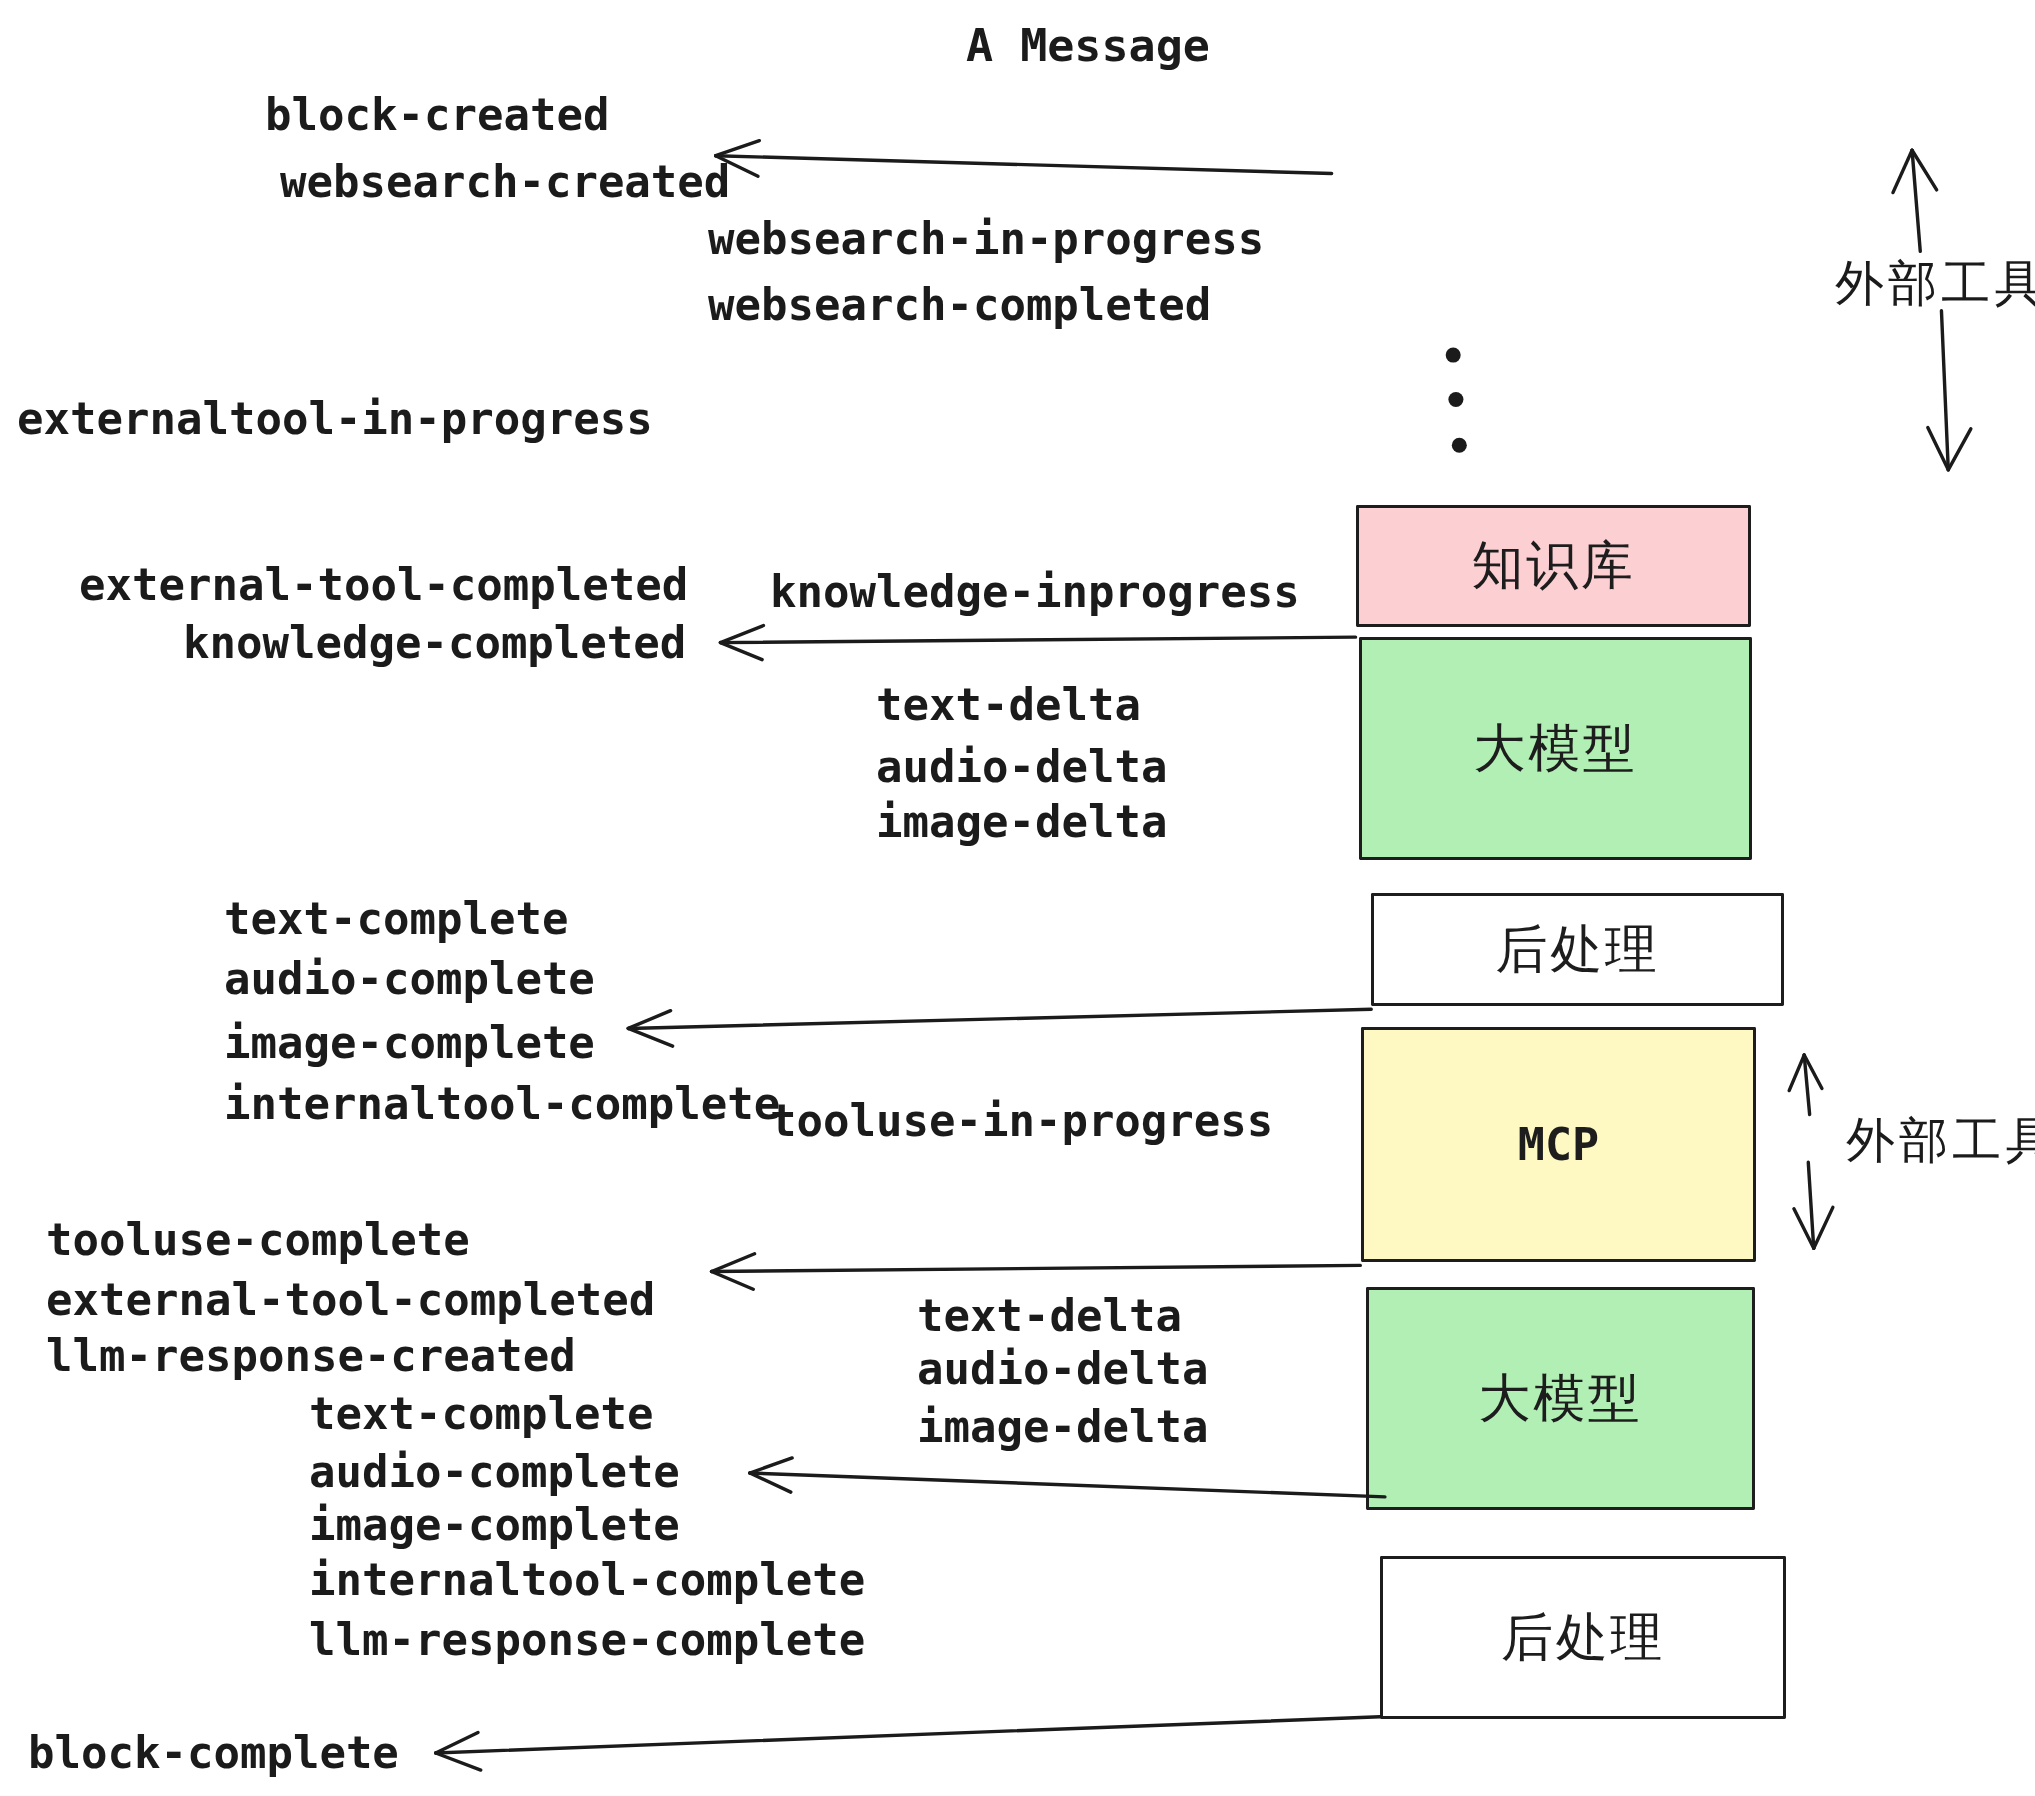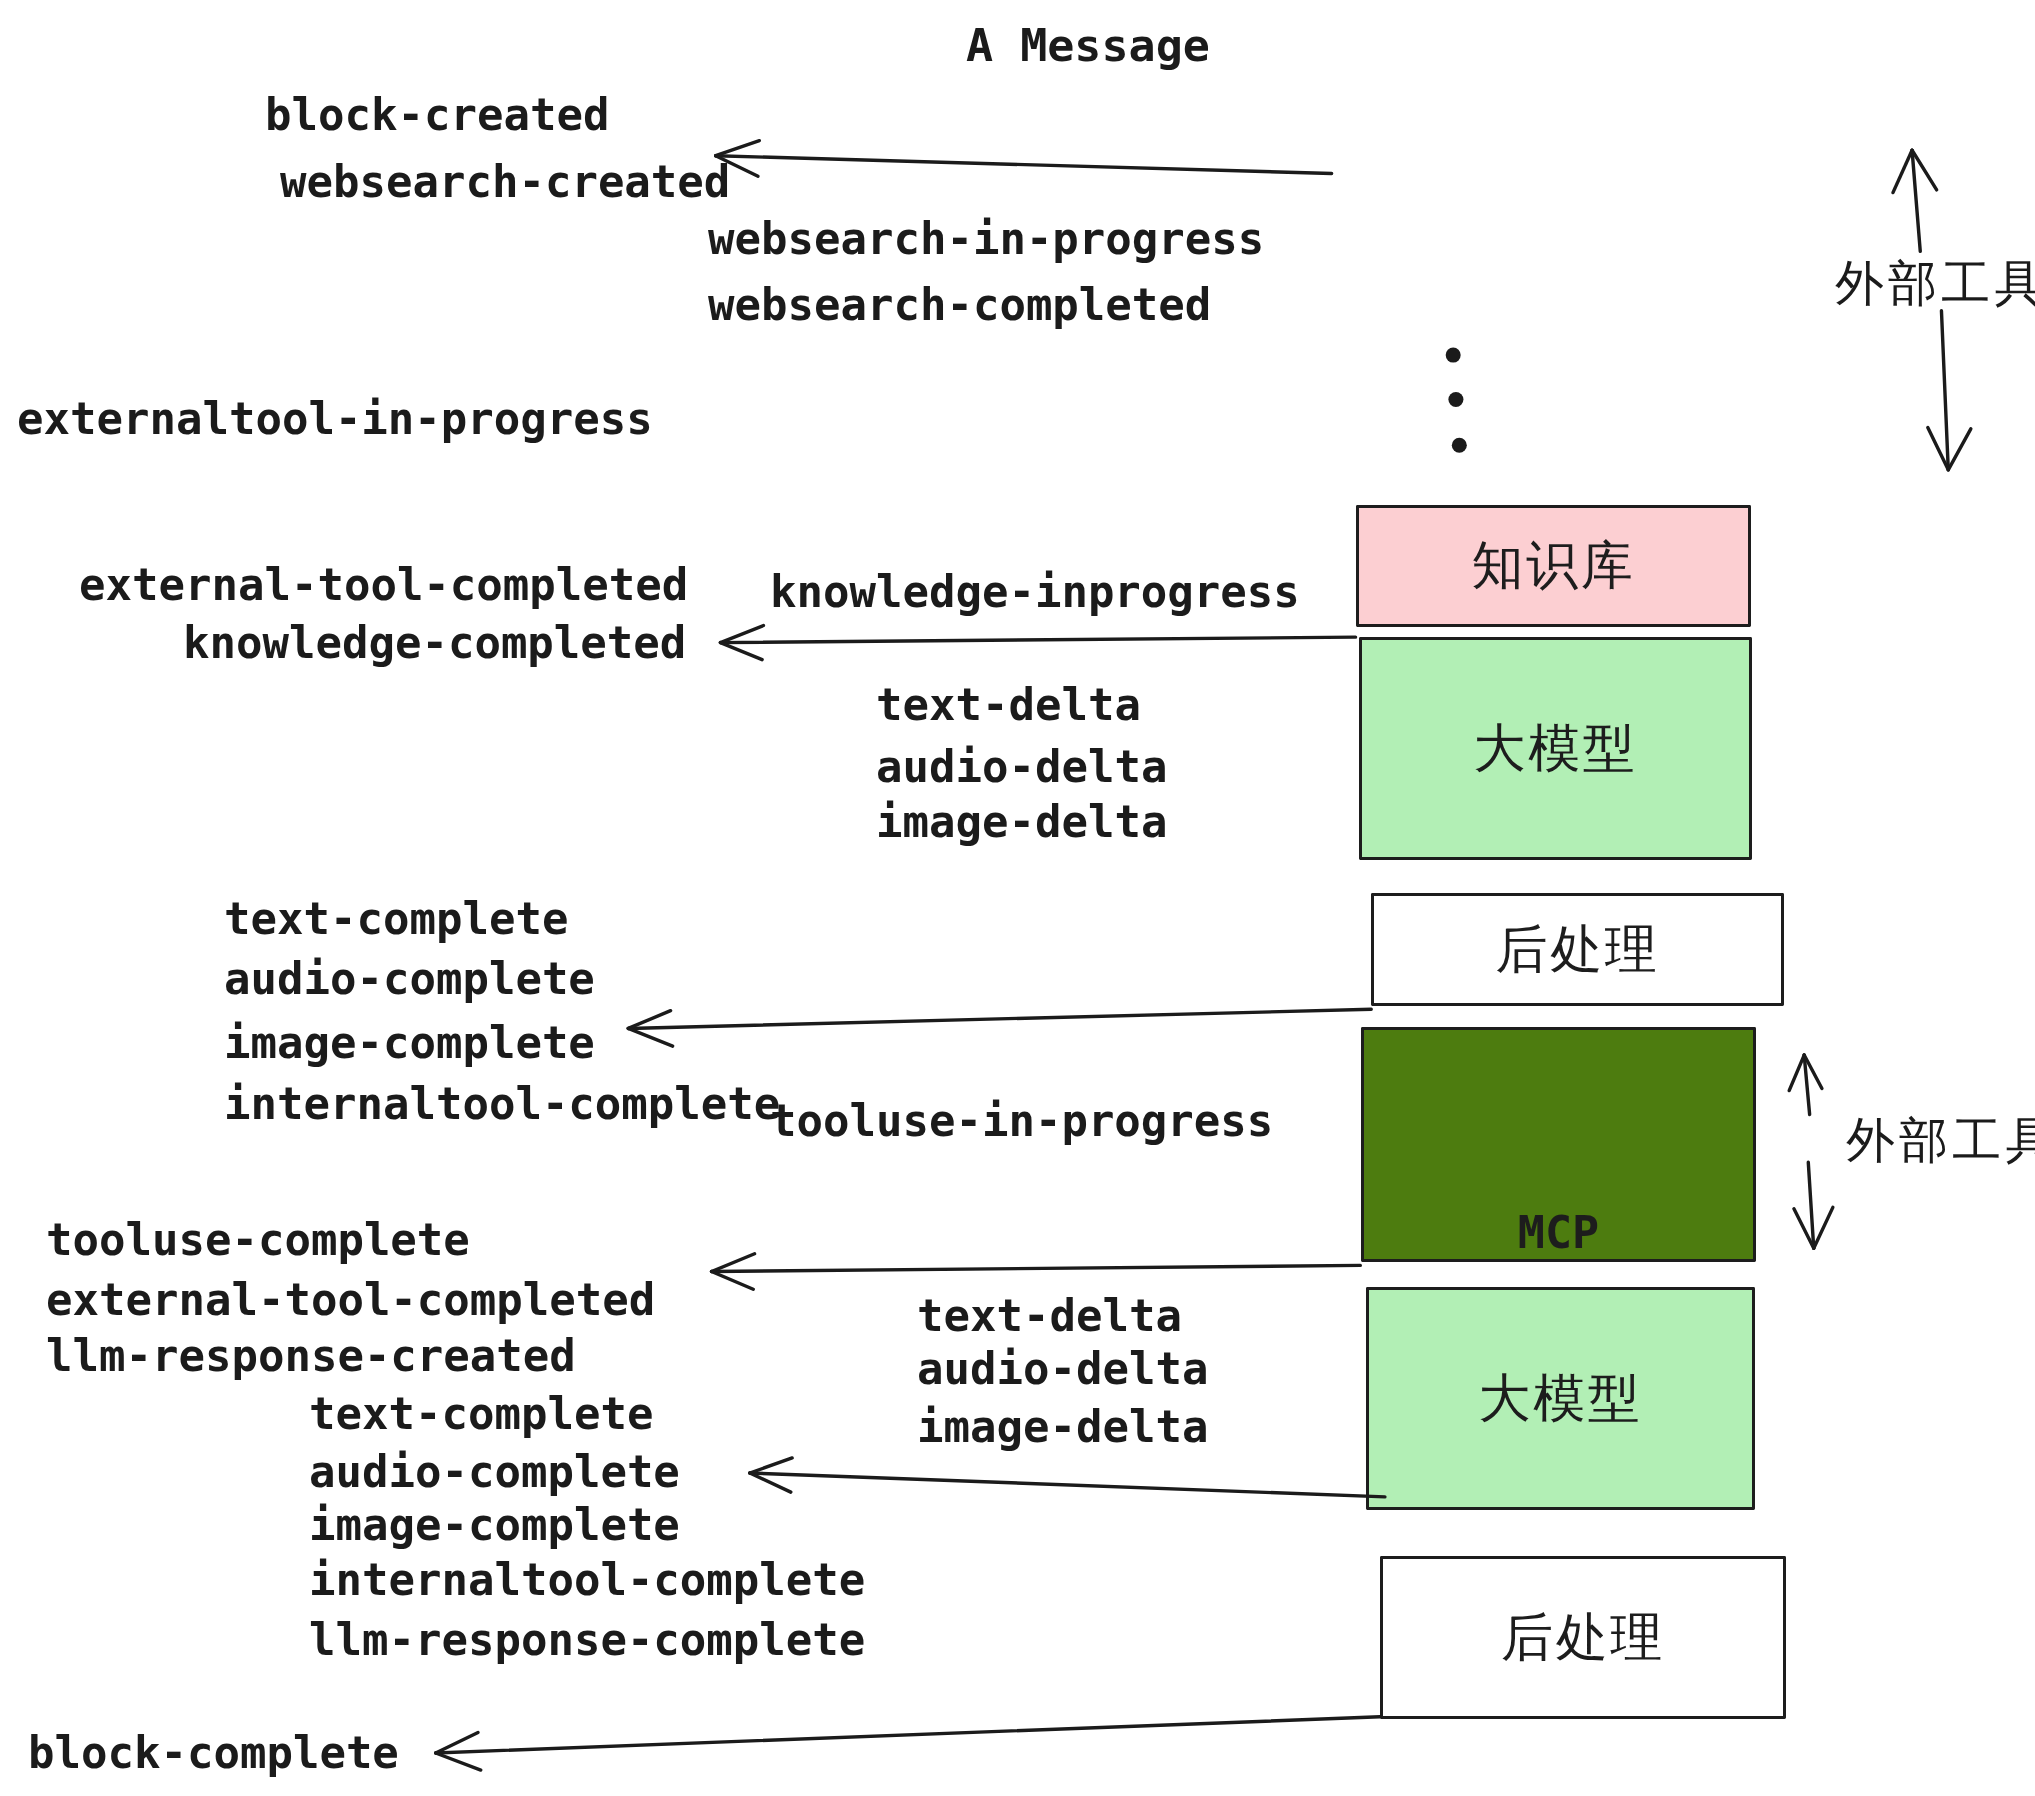--- a/index.html
+++ b/index.html
@@ -43,21 +43,21 @@
     letter-spacing:2.7px;
   }
   .box .mono{
     font-family:"DejaVu Sans Mono",monospace;
     font-weight:bold;
     font-size:45px;
     color:#1d1d1d;
   }
   .fill-pink{background:#fccfd2;}
   .fill-green{background:#b2efb5;}
-  .fill-yellow{background:#4d7c0f;align-items:flex-end;}
+  .fill-yellow{background:#fef9c3;}
   .fill-white{background:#ffffff;}
   .side-lbl{
     position:absolute;
     font-family:"Liberation Sans","DejaVu Sans",sans-serif;
     font-size:49px;
     color:#1b1b1b;
     white-space:nowrap;
     letter-spacing:4.1px;
     margin-left:24px;
   }

